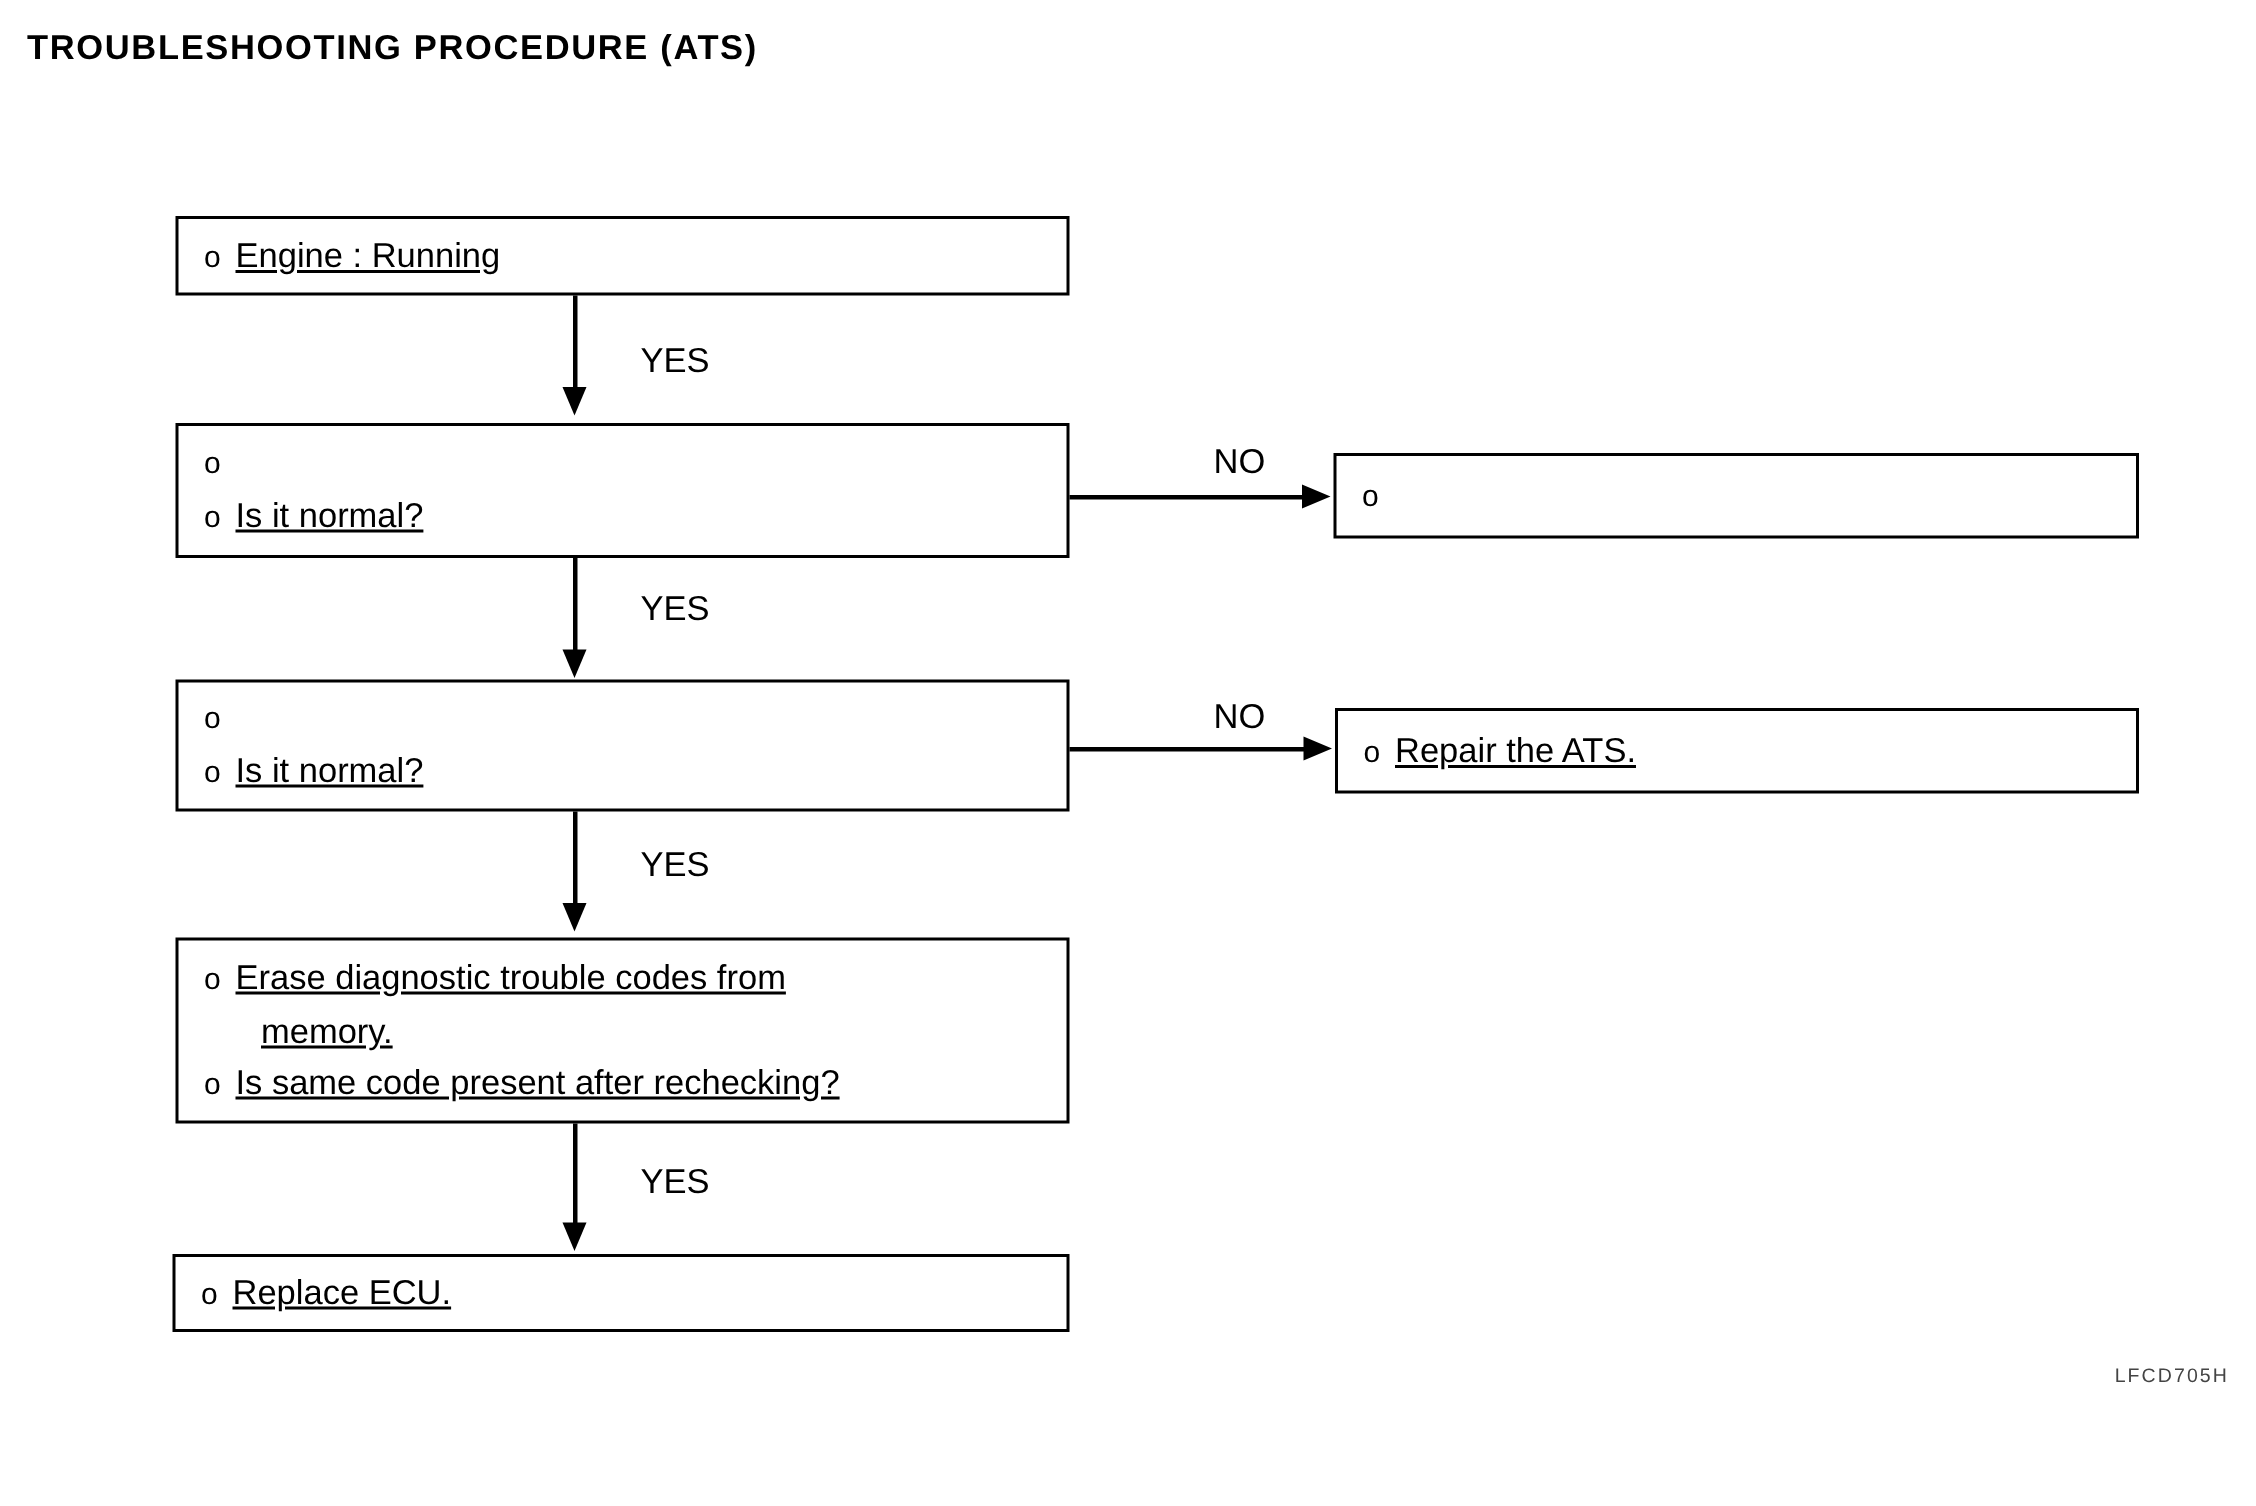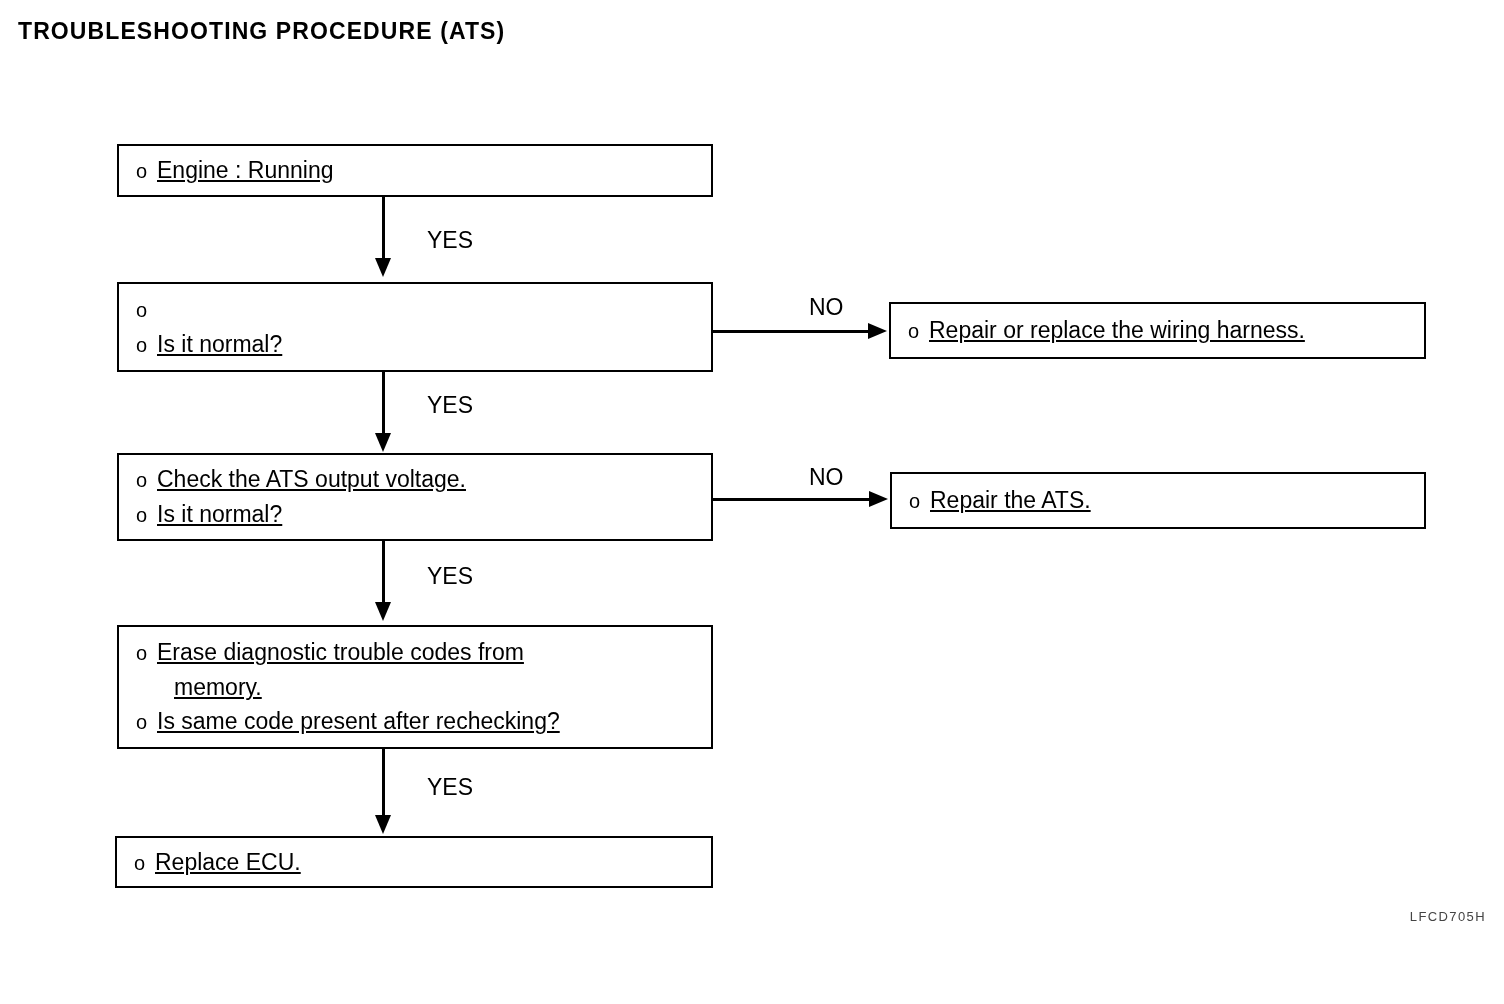--- a/index.html
+++ b/index.html
@@ -140,32 +140,30 @@
     </div>
   </div>
 
   <div class="hline" style="left:713px; top:330px; width:159px;"></div>
   <div class="arrow-right" style="left:868px; top:322.5px;"></div>
   <div class="edge-label" style="left:778px; top:296px;">NO</div>
 
   <div class="fbox" style="left:889px; top:302px; width:537px; height:57px;">
     <div class="fline">
       <span class="bullet">o</span>
-      <span class="ftext">Repair or replace the wiring harness.</span>
     </div>
   </div>
 
   <div class="vline" style="left:382px; top:372px; height:68px;"></div>
   <div class="arrow-down" style="left:374.5px; top:433px;"></div>
   <div class="edge-label" style="left:396px; top:394px;">YES</div>
 
   <div class="fbox" style="left:117px; top:453px; width:596px; height:88px;">
     <div class="fline">
       <span class="bullet">o</span>
-      <span class="ftext">Check the ATS output voltage.</span>
     </div>
     <div class="fline">
       <span class="bullet">o</span>
       <span class="ftext">Is it normal?</span>
     </div>
   </div>
 
   <div class="hline" style="left:713px; top:498px; width:160px;"></div>
   <div class="arrow-right" style="left:869px; top:490.5px;"></div>
   <div class="edge-label" style="left:778px; top:466px;">NO</div>

